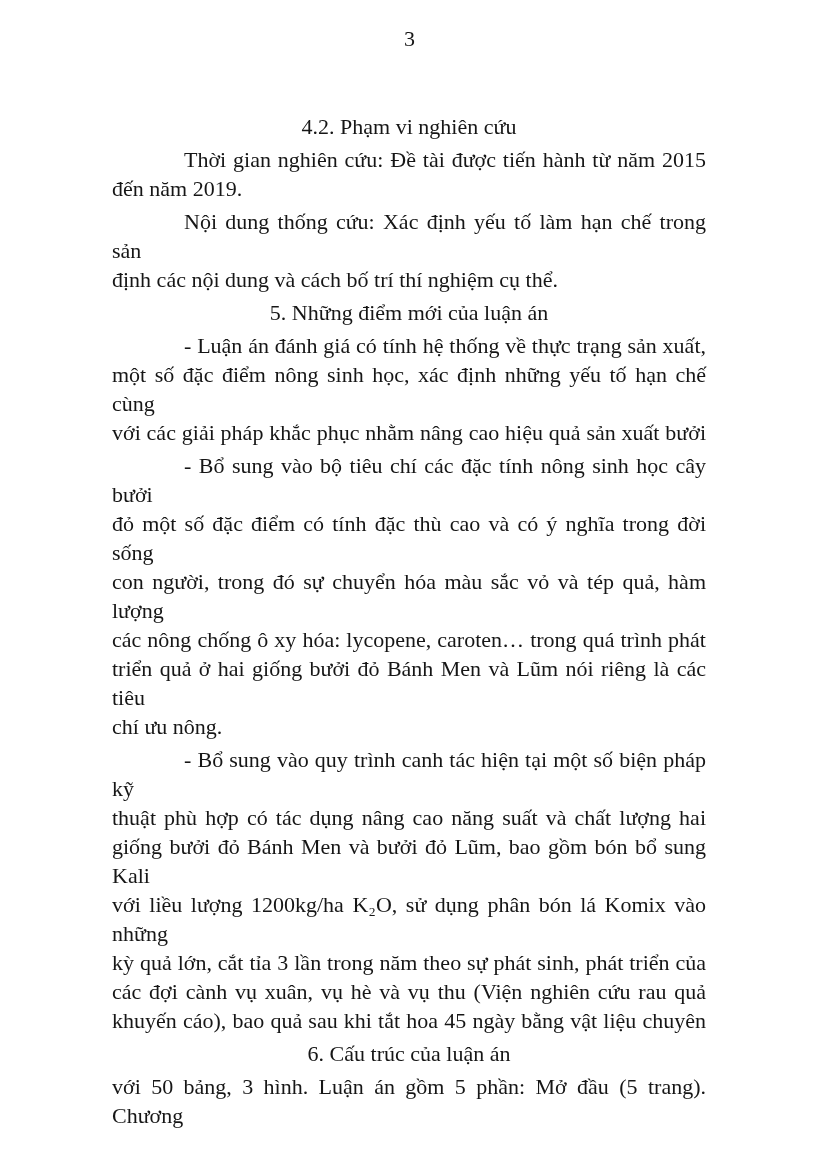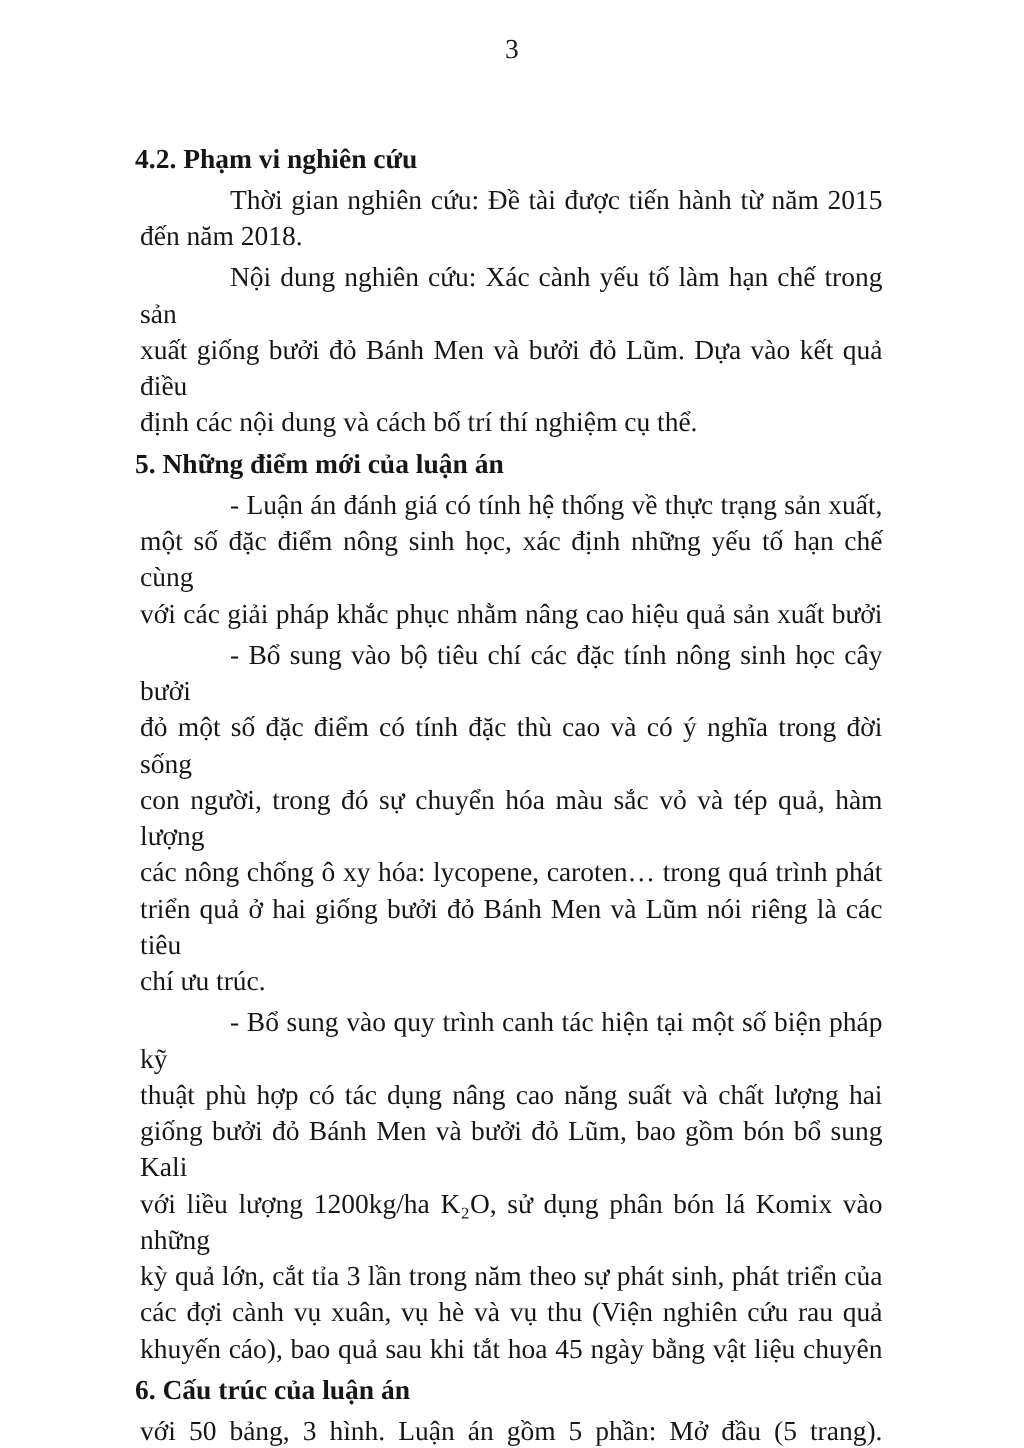--- a/index.html
+++ b/index.html
@@ -17,22 +17,22 @@
     text-align: center;
     font-size: 22px;
     line-height: 30px;
   }
   .content {
     margin: 58px 109px 0 108px;
     font-size: 22px;
     line-height: 29px;
   }
   .heading {
-    font-weight: bold;
-    text-align: left;
+    font-weight: normal;
+    text-align: center;
     white-space: nowrap;
   }
   .line {
     text-align: justify;
     text-align-last: justify;
   }
   .line.last {
     text-align-last: left;
   }
   .line.indent {
@@ -42,40 +42,39 @@
 </style>
 </head>
 <body>
 
 <div class="page">
   <div class="page-number">3</div>
   <div class="content" id="doc-body">
       <div class="heading">4.2. Phạm vi nghiên cứu</div>
       <div class="para">
         <div class="line indent">Thời gian nghiên cứu: Đề tài được tiến hành từ năm 2015</div>
-        <div class="line last">đến năm 2018.</div>
+        <div class="line last">đến năm 2019.</div>
       </div>
       <div class="para">
-        <div class="line indent">Nội dung nghiên cứu: Xác cành yếu tố làm hạn chế trong sản</div>
-        <div class="line">xuất giống bưởi đỏ Bánh Men và bưởi đỏ Lũm. Dựa vào kết quả điều</div>
+        <div class="line indent">Nội dung thống cứu: Xác định yếu tố làm hạn chế trong sản</div>
         <div class="line last">định các nội dung và cách bố trí thí nghiệm cụ thể.</div>
       </div>
       <div class="heading">5. Những điểm mới của luận án</div>
       <div class="para">
         <div class="line indent">- Luận án đánh giá có tính hệ thống về thực trạng sản xuất,</div>
         <div class="line">một số đặc điểm nông sinh học, xác định những yếu tố hạn chế cùng</div>
         <div class="line">với các giải pháp khắc phục nhằm nâng cao hiệu quả sản xuất bưởi</div>
       </div>
       <div class="para">
         <div class="line indent">- Bổ sung vào bộ tiêu chí các đặc tính nông sinh học cây bưởi</div>
         <div class="line">đỏ một số đặc điểm có tính đặc thù cao và có ý nghĩa trong đời sống</div>
         <div class="line">con người, trong đó sự chuyển hóa màu sắc vỏ và tép quả, hàm lượng</div>
         <div class="line">các nông chống ô xy hóa: lycopene, caroten… trong quá trình phát</div>
         <div class="line">triển quả ở hai giống bưởi đỏ Bánh Men và Lũm nói riêng là các tiêu</div>
-        <div class="line last">chí ưu trúc.</div>
+        <div class="line last">chí ưu nông.</div>
       </div>
       <div class="para">
         <div class="line indent">- Bổ sung vào quy trình canh tác hiện tại một số biện pháp kỹ</div>
         <div class="line">thuật phù hợp có tác dụng nâng cao năng suất và chất lượng hai</div>
         <div class="line">giống bưởi đỏ Bánh Men và bưởi đỏ Lũm, bao gồm bón bổ sung Kali</div>
         <div class="line">với liều lượng 1200kg/ha K₂O, sử dụng phân bón lá Komix vào những</div>
         <div class="line">kỳ quả lớn, cắt tỉa 3 lần trong năm theo sự phát sinh, phát triển của</div>
         <div class="line">các đợi cành vụ xuân, vụ hè và vụ thu (Viện nghiên cứu rau quả</div>
         <div class="line">khuyến cáo), bao quả sau khi tắt hoa 45 ngày bằng vật liệu chuyên</div>
       </div>

